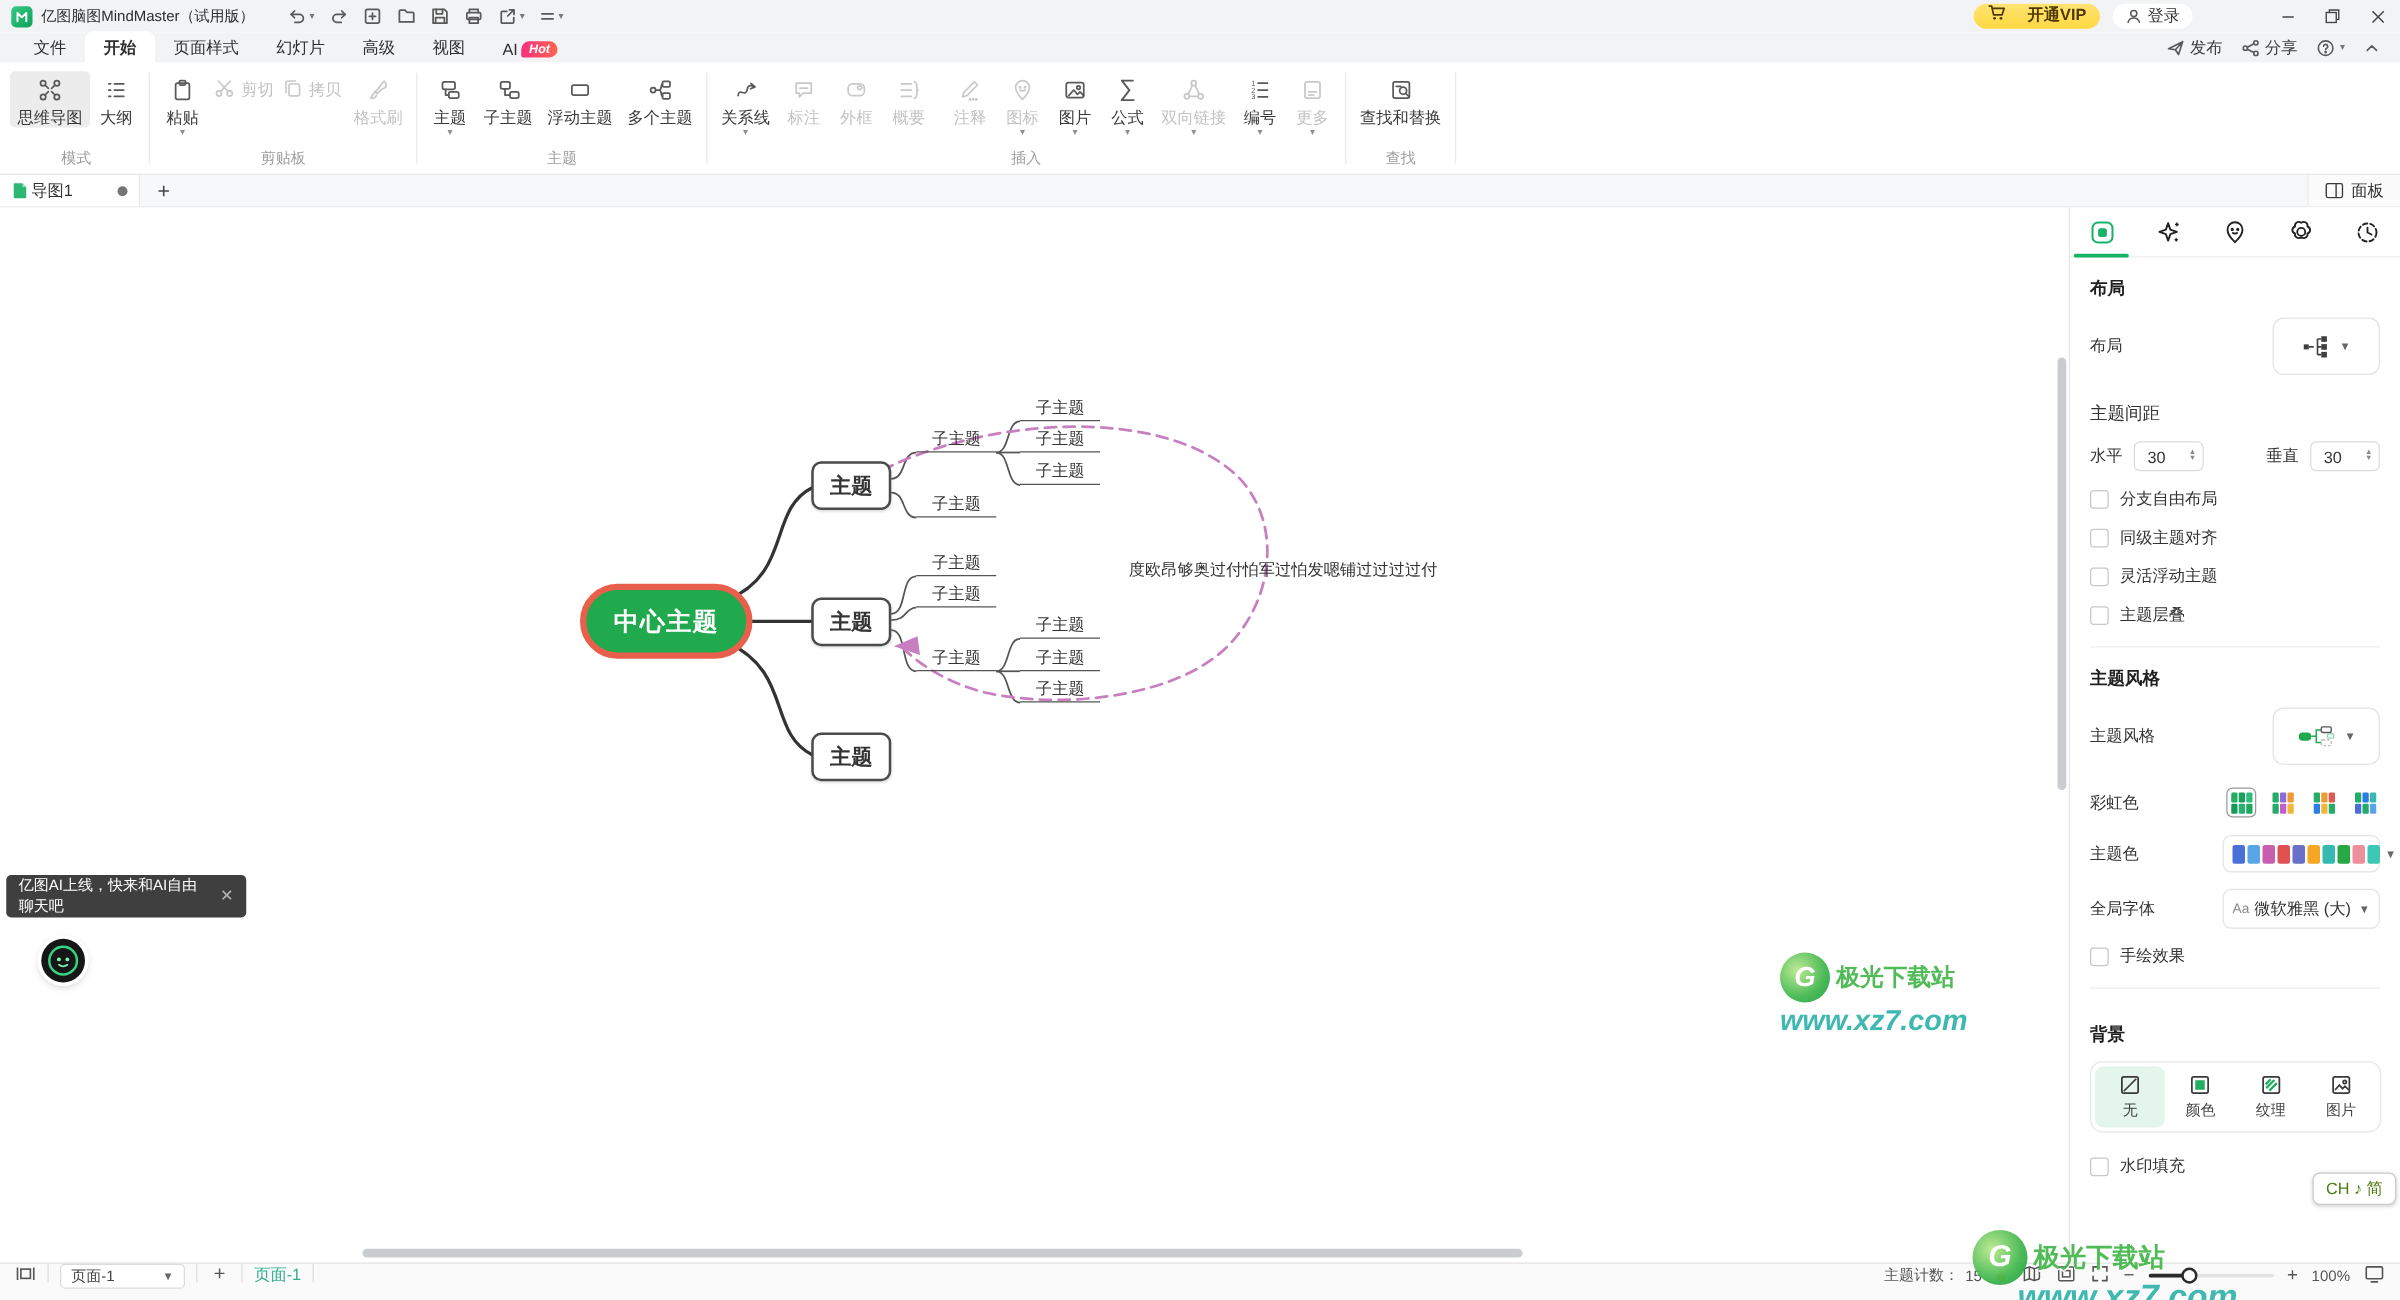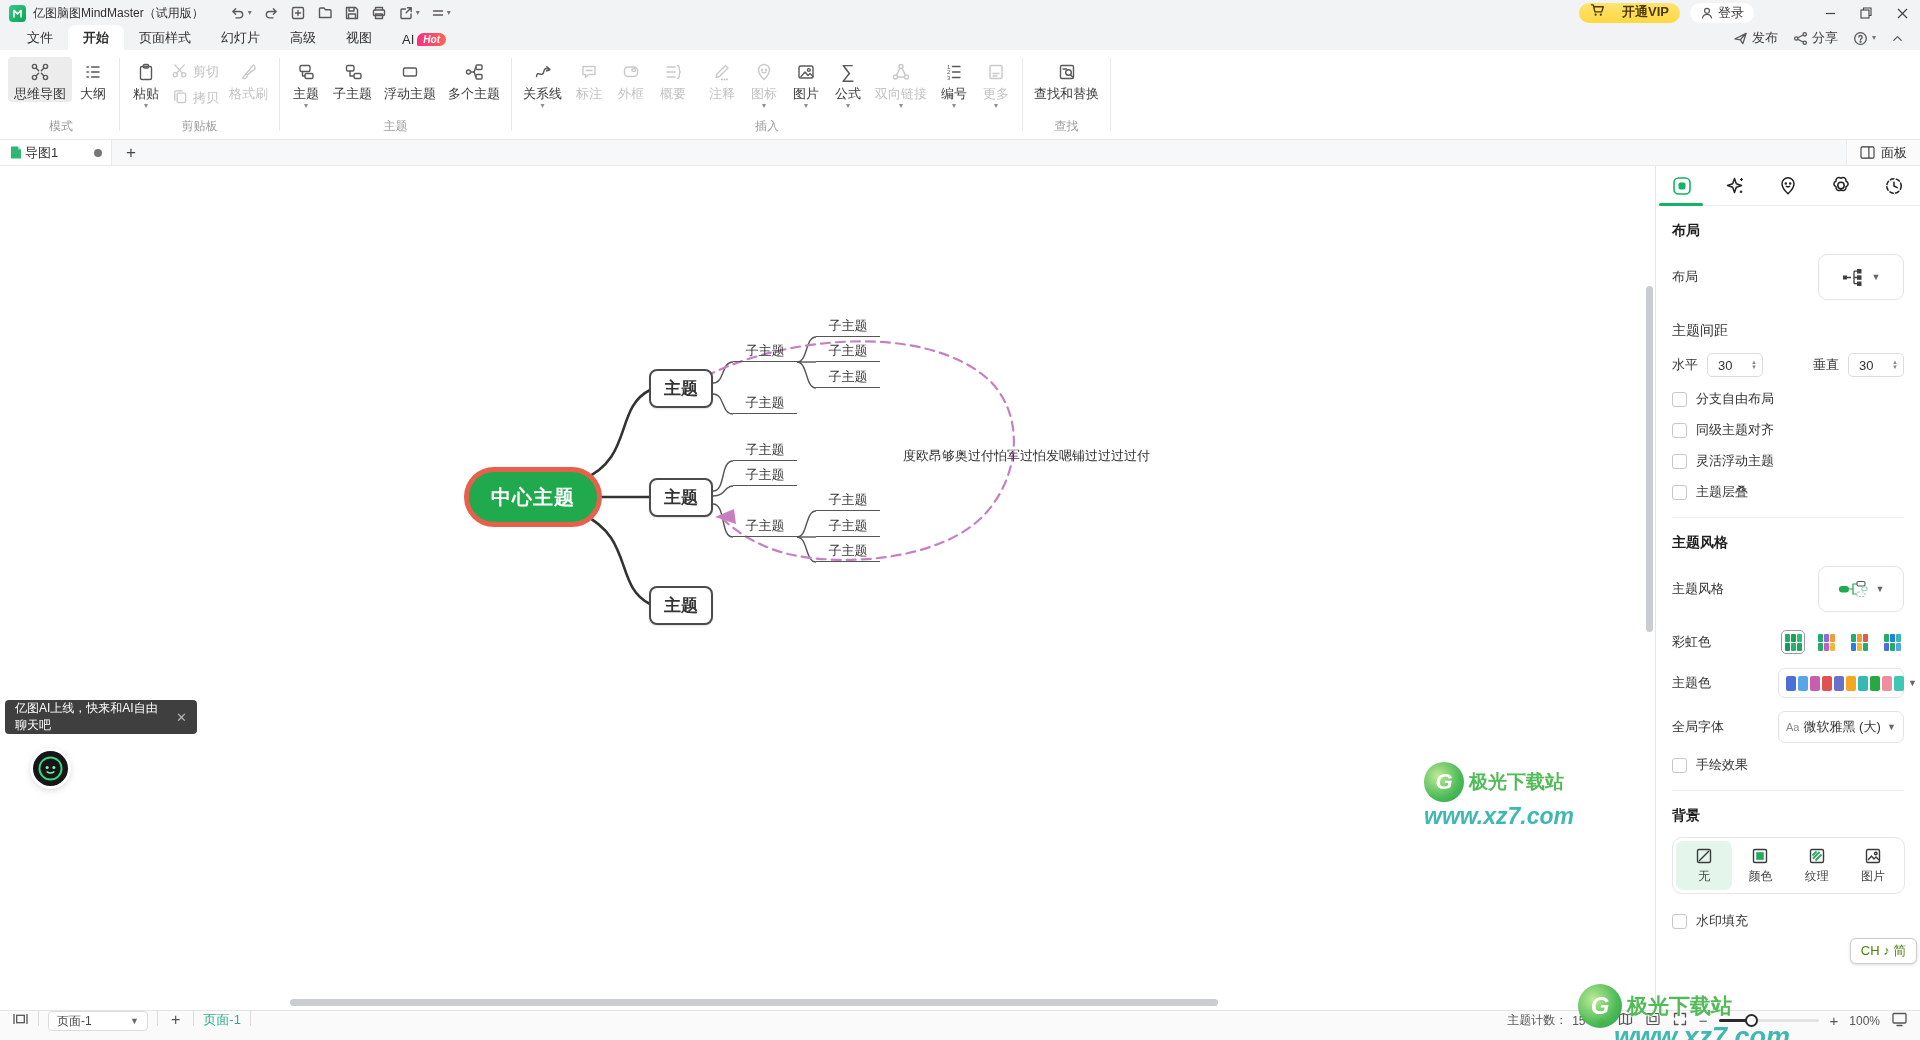--- a/index.html
+++ b/index.html
@@ -32,21 +32,21 @@
 .rgroup{display:flex;flex-direction:column;padding:0 2px;}
 .rgroup-items{display:flex;align-items:flex-start;padding-top:7px;flex:1;}
 .rgroup-label{text-align:center;font-size:12px;color:#9d9d9d;height:21px;}
 .rdivider{width:1px;background:#e9e9e9;margin:8px 3px;}
 .rdivider.short{margin:10px 3px 26px;}
 .rbtn{display:flex;flex-direction:column;align-items:center;min-width:42px;padding:3px 6px 1px;gap:2px;border-radius:4px;}
 .rbtn.active{background:#ececec;}
 .ricon{height:24px;display:flex;align-items:center;justify-content:center;}
 .rlabel{font-size:13px;color:#3a3a3a;white-space:nowrap;line-height:15px;}
 .rcaret{font-size:8px;color:#8f8f8f;line-height:6px;}
-.rstack{display:flex;flex-direction:column;gap:6px;padding:5px 4px 0;}
+.rstack{display:flex;gap:6px;padding:5px 4px 0;}
 .rsmall{display:flex;align-items:center;gap:5px;}
 .rs-label{font-size:13px;color:#3a3a3a;white-space:nowrap;}
 .glyph{font-size:16px;color:#595959;line-height:18px;}
 
 .tabstrip{position:absolute;top:140px;left:0;right:0;height:26px;background:#f7f8f9;border-bottom:1px solid #e9e9e9;display:flex;align-items:stretch;}
 .doc-tab{width:112px;background:#fff;border-right:1px solid #e9e9e9;display:flex;align-items:center;gap:2px;padding:0 9px;}
 .tab-dot{width:8px;height:8px;border-radius:50%;background:#767676;margin-left:auto;}
 .tab-add{width:38px;display:flex;align-items:center;justify-content:center;font-size:17px;color:#444;}
 .panel-toggle{margin-left:auto;display:flex;align-items:center;gap:6px;padding:0 13px;font-size:13px;color:#2f2f2f;border-left:1px solid #ececec;background:#fbfbfc;}
 
@@ -783,21 +783,21 @@
       </div>
     </div>
 
     <div class="cb-row">
         <span class="cb"></span>
         <span>手绘效果</span>
       </div>
 
     <div class="pdivider"></div>
 
-    <div class="pheading" style="margin-top:16px;">背景</div>
+    <div class="pheading" style="margin-top:28px;">背景</div>
 
     <div class="bgbox">
       <div class="bgopt selected">
         <svg width="20" height="20" viewBox="0 0 20 20" fill="none" stroke="#3a3a3a" stroke-width="1.4">
             <rect x="3.5" y="3.5" width="13" height="13" rx="1.5"></rect>
             <path d="M15 5 L5 15"></path>
           </svg>
         <span>无</span>
       </div>
       <div class="bgopt">

